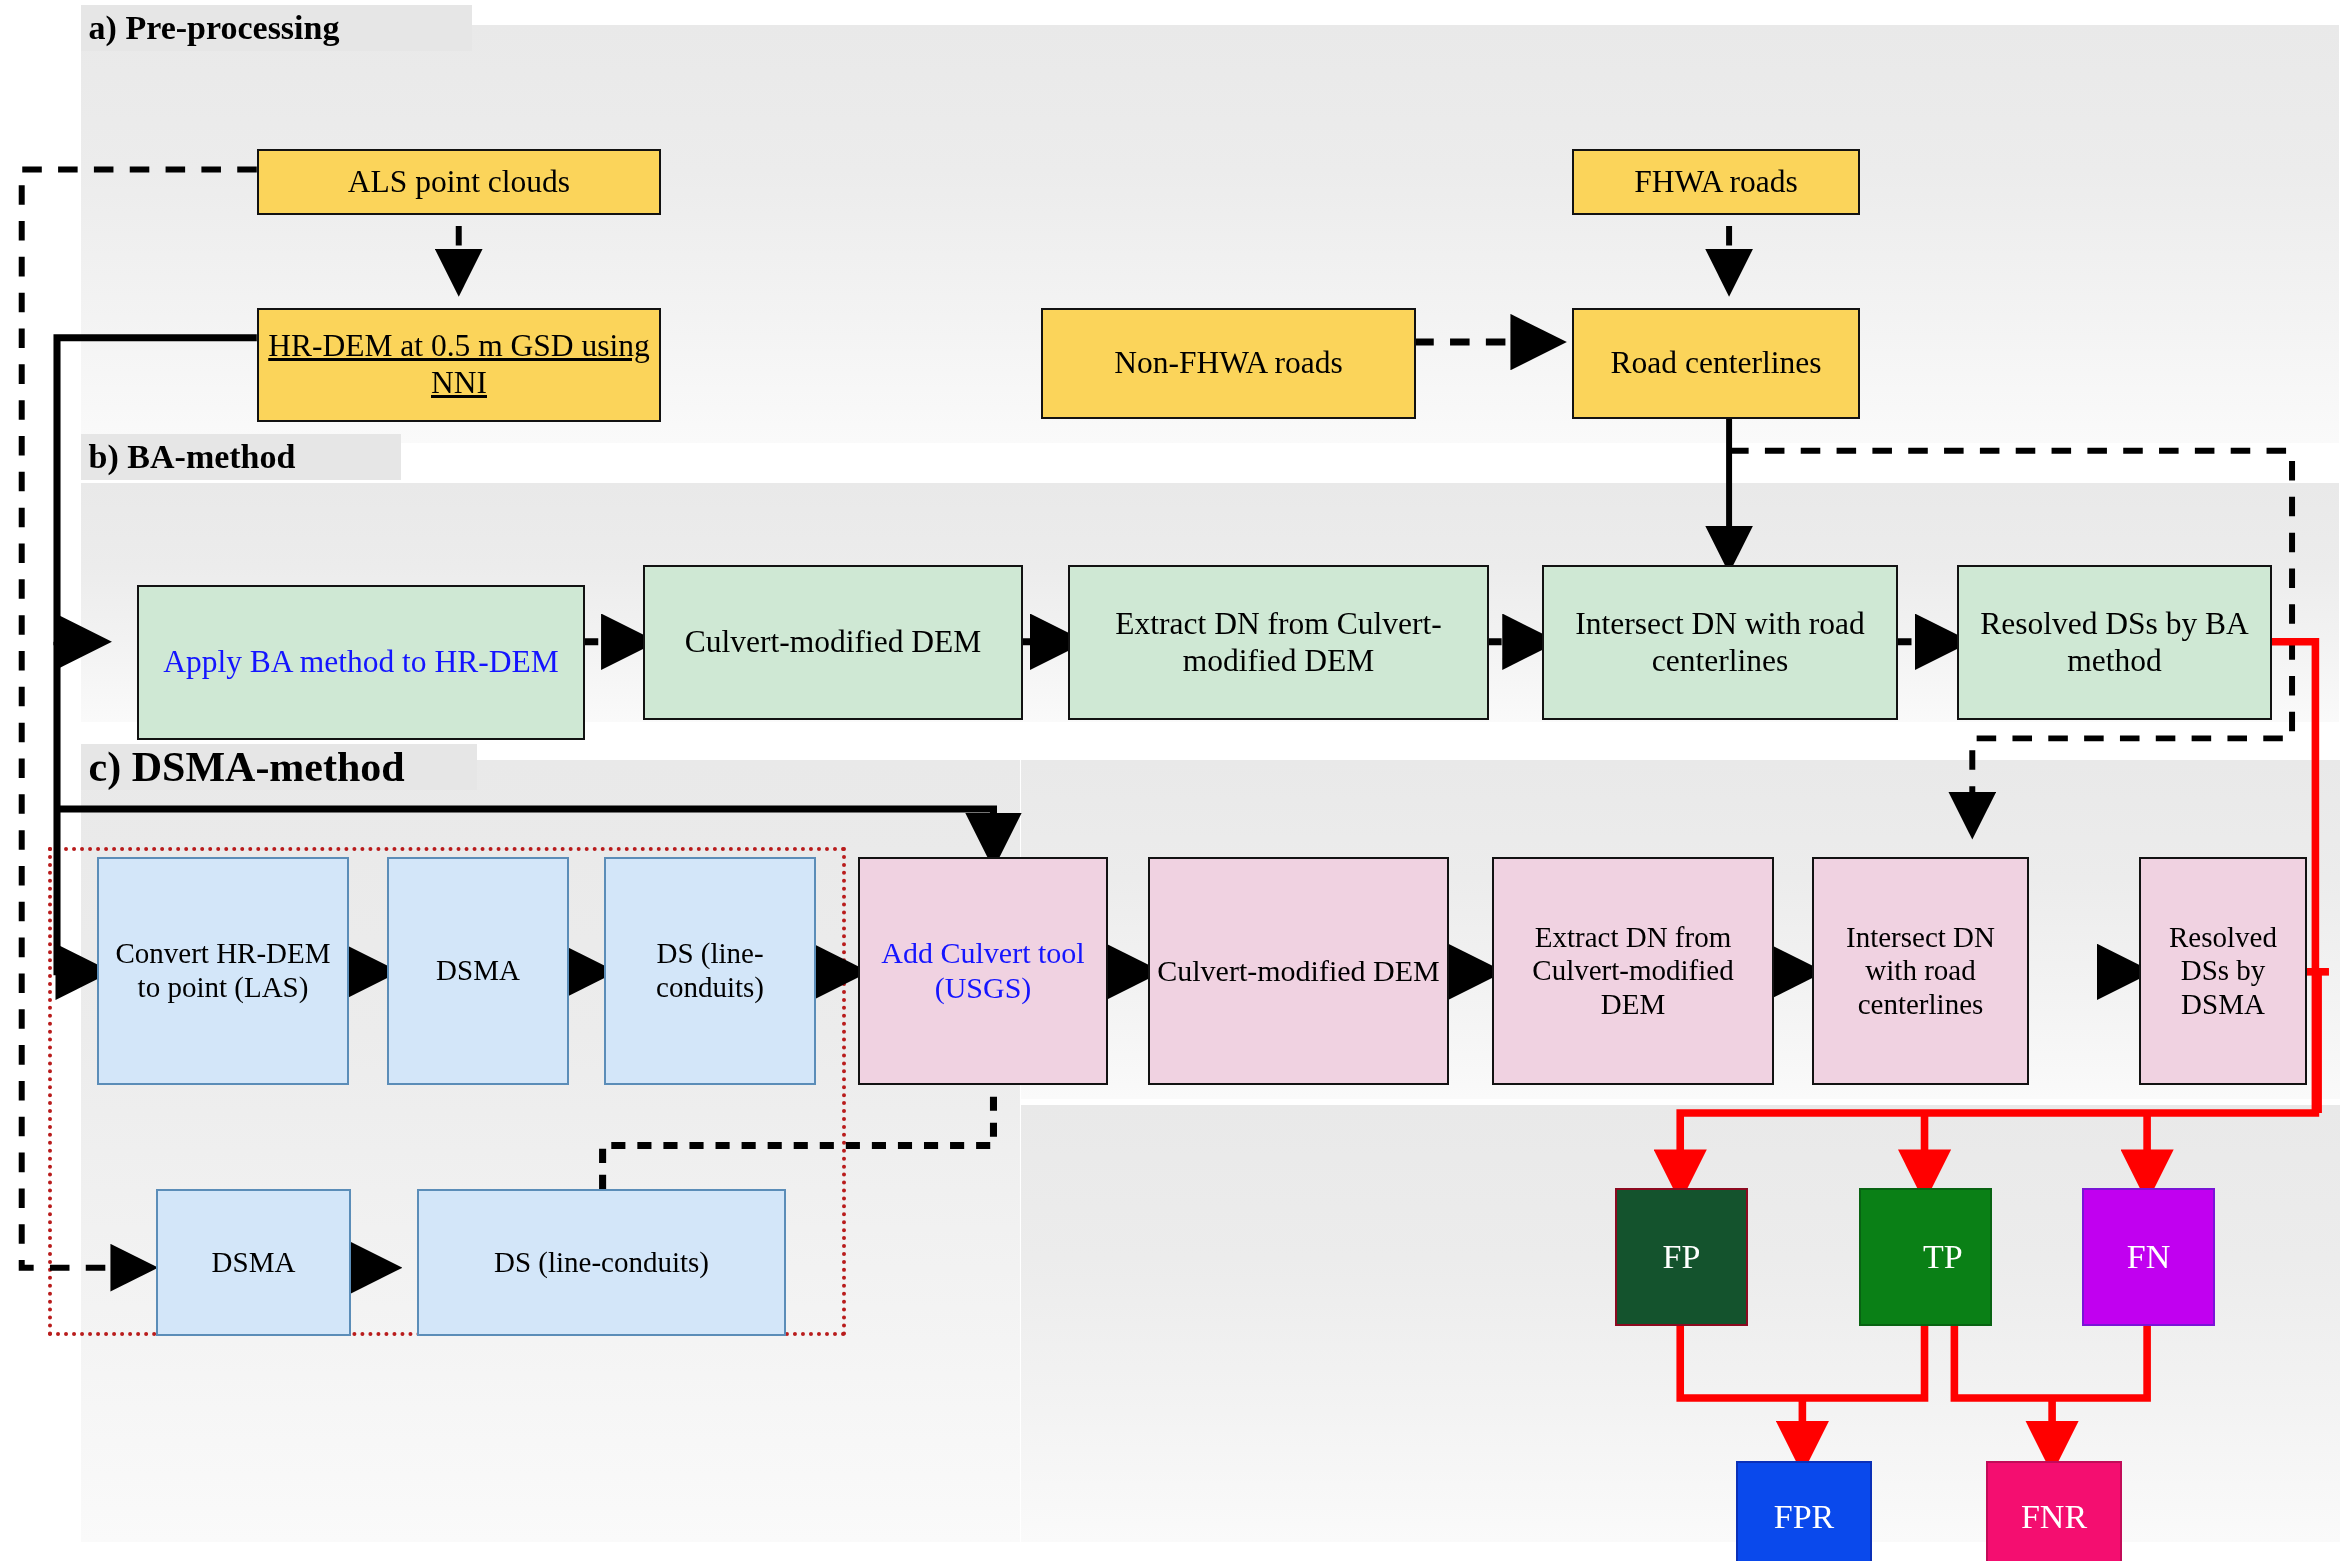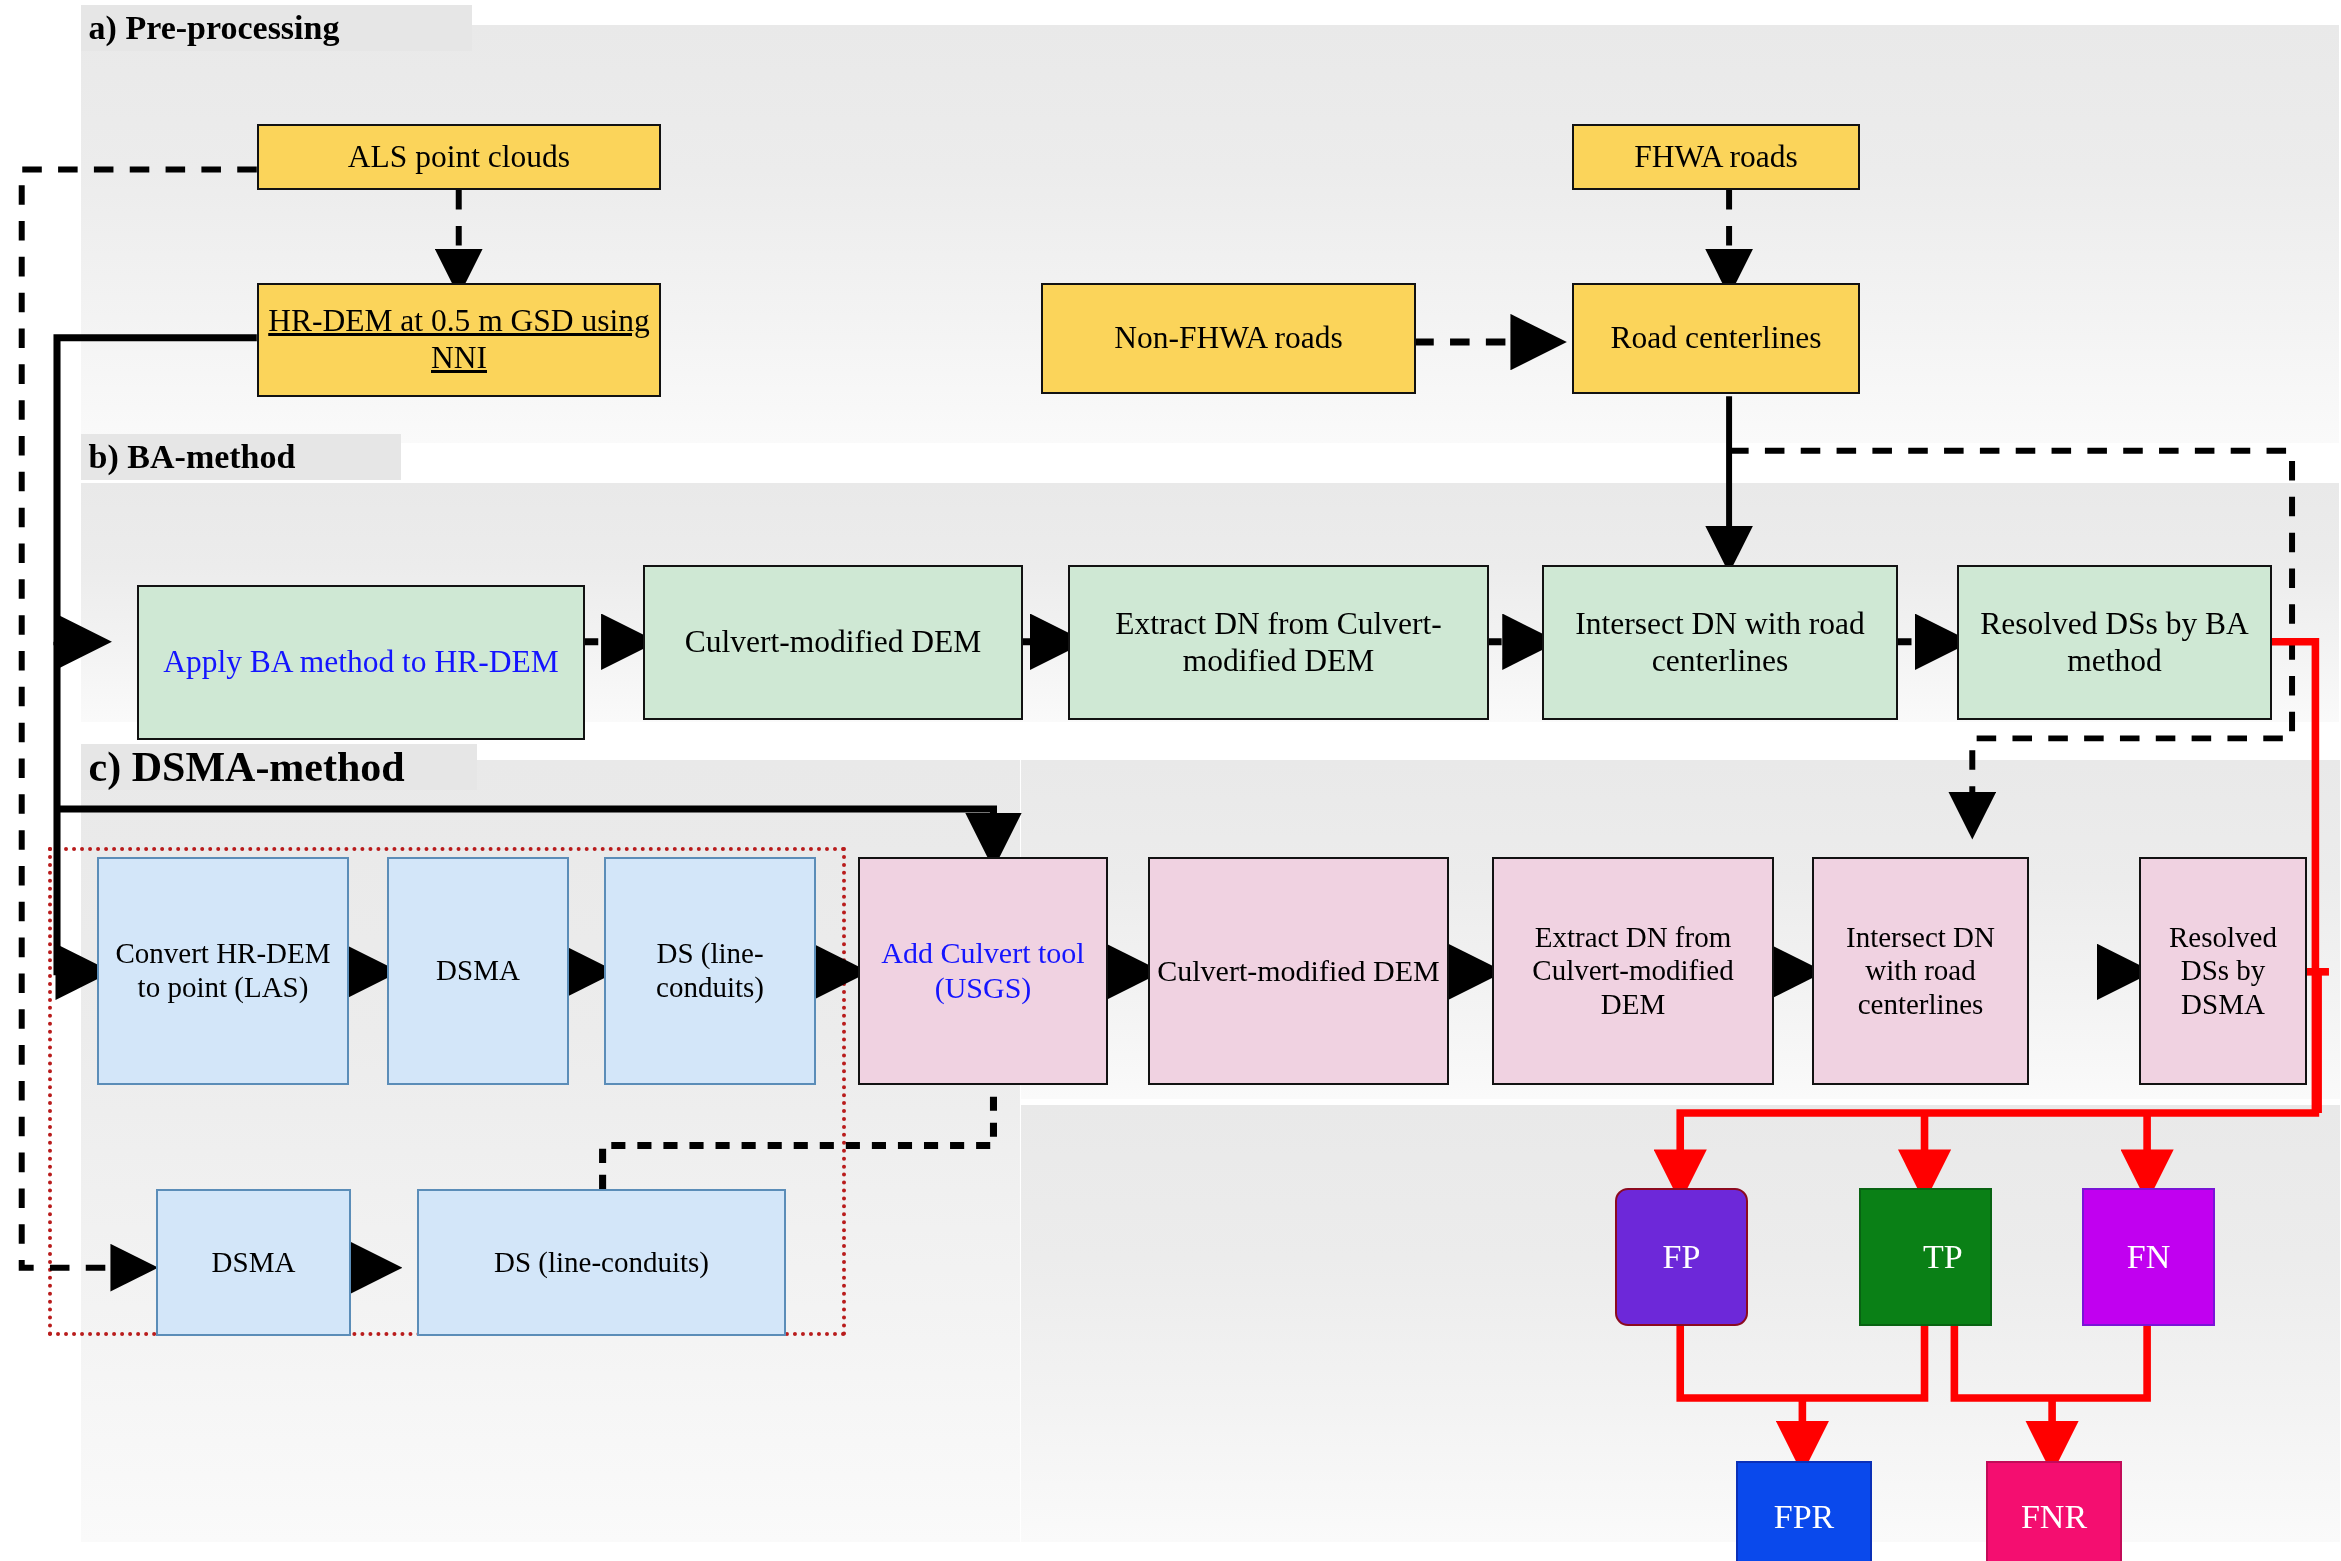--- a/index.html
+++ b/index.html
@@ -31,27 +31,27 @@
     box-sizing:border-box;
     display:flex;
     align-items:center;
     justify-content:center;
     text-align:center;
     line-height:1.16;
     color:#000;
     padding:1.1px 3.3px;
   }
   .node span{display:block;width:100%;}
-  .yellow{background:#fbd45a;border:2.2px solid #121212;}
+  .yellow{background:#fbd45a;border:2.2px solid #121212;margin-top:25px;}
   .green {background:#cfe8d4;border:2.2px solid #121212;}
   .pink  {background:#f0d2e1;border:2.2px solid #121212;}
   .blue  {background:#d3e6f9;border:2.2px solid #5b8db8;}
   .blue-text{color:#1414ff;}
   .metric{border:2.2px solid rgba(0,0,0,0.25);color:#ffffff;font-weight:normal;}
-  .m-fp{background:#6d28d9;border-color:#8c0a20;border-radius:13px;}
+  .m-fp{background:#14532d;border-color:#8c0a20;}
   .m-tp{background:#0a8016;border-color:#086312;}
   .m-fn{background:#c100f0;border-color:#7a14d6;}
   .m-fpr{background:#0a49ec;border-color:#0a30b8;}
   .m-fnr{background:#f40e70;border-color:#c20b58;}
   svg.links{position:absolute;left:0;top:0;width:2342px;height:1562px;pointer-events:none;}
   .dotbox{position:absolute;border:4.9px dotted #b91c1c;box-sizing:border-box;}
 </style>
 </head>
 <body>
 

